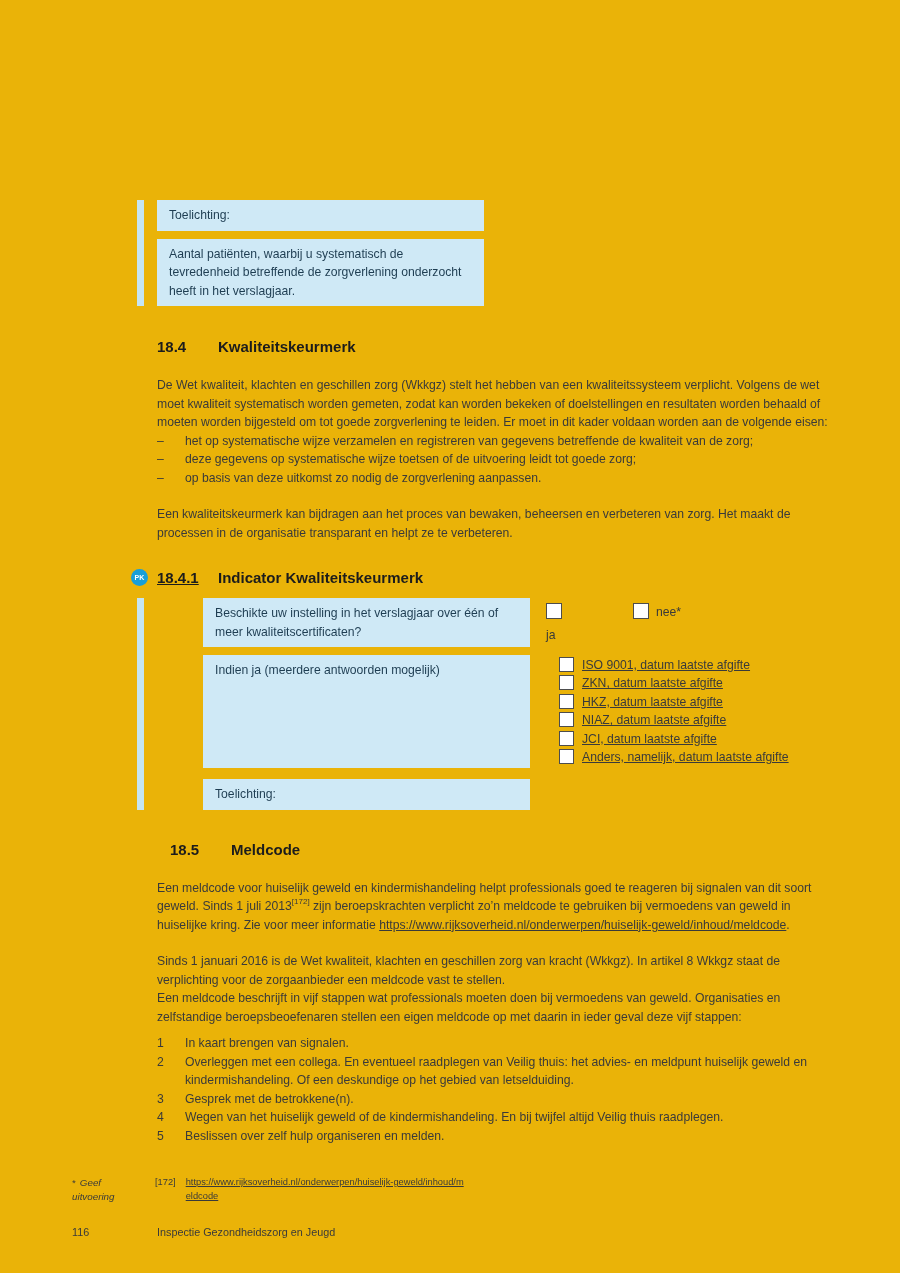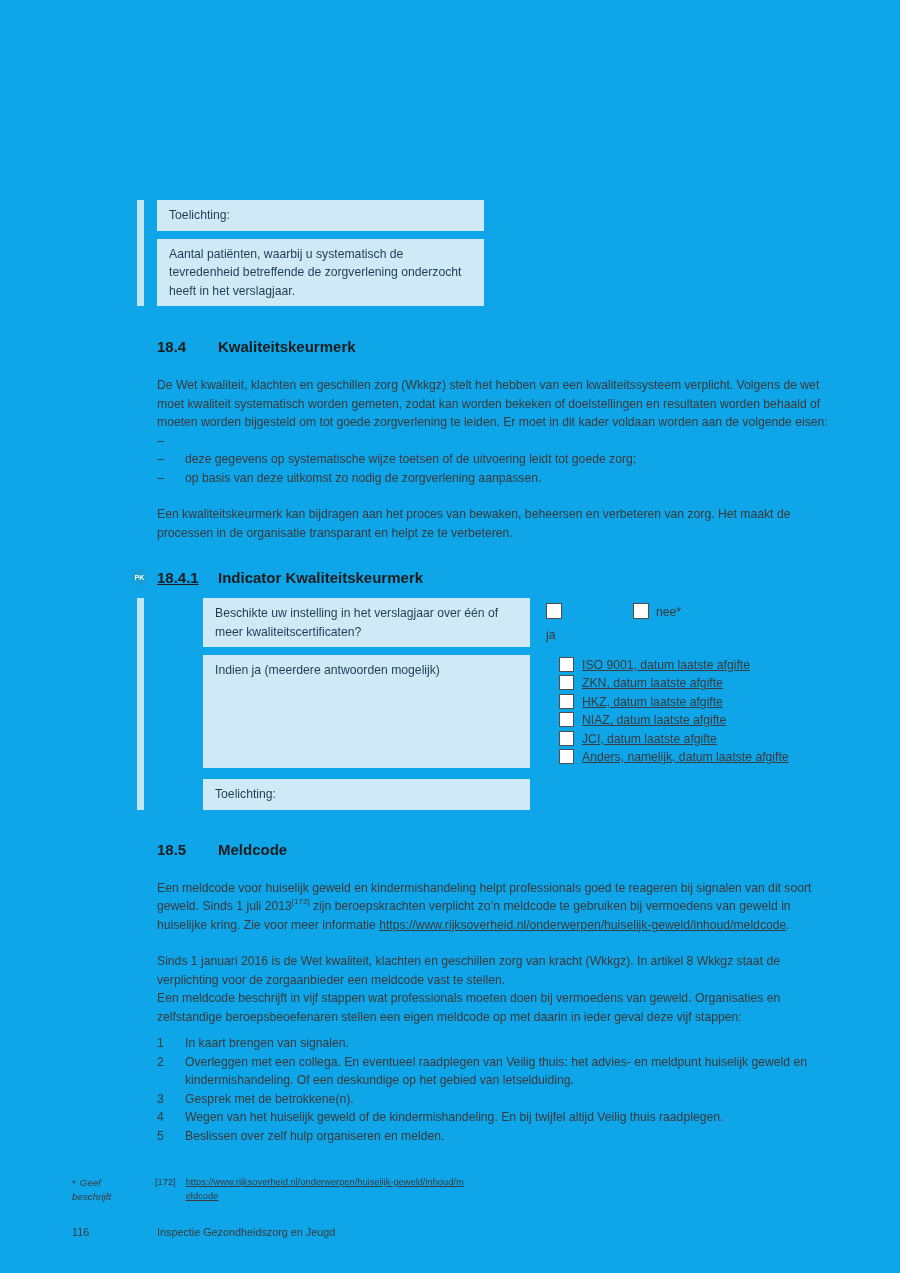--- a/index.html
+++ b/index.html
@@ -1,19 +1,19 @@
 <!DOCTYPE html>
 <html><head>
 <meta charset="utf-8">
 <style>
   html,body { margin:0; padding:0; background:#ffffff; }
   .page {
     position:relative;
     width:900px; height:1273px;
-    background:#0ea5e9;
+    background:#eab308;
     font-family:"Liberation Sans", sans-serif;
     color:#3a3a3a;
     overflow:hidden;
   }
   .main {
     position:absolute;
     left:157px; top:200px;
     width:684px;
     font-size:12.2px;
     line-height:18.5px;
@@ -136,20 +136,21 @@
       <span class="secnum">18.4</span>
       <span>Kwaliteitskeurmerk</span>
     </div>
 
     <p class="body">De Wet kwaliteit, klachten en geschillen zorg (Wkkgz) stelt het hebben van een kwaliteitssysteem verplicht. Volgens de wet moet kwaliteit systematisch worden gemeten, zodat kan worden bekeken of doelstellingen en resultaten worden behaald of moeten worden bijgesteld om tot goede zorgverlening te leiden. Er moet in dit kader voldaan worden aan de volgende eisen:</p>
 
     <div class="dash-list">
 
         <div class="dash-row">
           <span class="marker">–</span>
+          <span>het op systematische wijze verzamelen en registreren van gegevens betreffende de kwaliteit van de zorg;</span>
         </div>
 
         <div class="dash-row">
           <span class="marker">–</span>
           <span>deze gegevens op systematische wijze toetsen of de uitvoering leidt tot goede zorg;</span>
         </div>
 
         <div class="dash-row">
           <span class="marker">–</span>
           <span>op basis van deze uitkomst zo nodig de zorgverlening aanpassen.</span>
@@ -217,21 +218,21 @@
               <span class="label">Anders, namelijk, datum laatste afgifte</span>
             </div>
           </div>
       </div>
 
       <div style="height:11px;"></div>
 
       <div class="blue-box">Toelichting:</div>
     </div>
 
-    <div class="sec-heading" style="margin-top:27px;">
+    <div class="sec-heading" style="margin-top:27px;margin-left:13px;">
       <span class="secnum">18.5</span>
       <span>Meldcode</span>
     </div>
 
     <p class="body"><span>Een meldcode voor huiselijk geweld en kindermishandeling helpt professionals goed te reageren bij signalen van dit soort geweld. Sinds 1 juli 2013</span><sup class="fnref">[172]</sup><span> zijn beroepskrachten verplicht zo’n meldcode te gebruiken bij vermoedens van geweld in huiselijke kring. Zie voor meer informatie </span><a class="doclink">https://www.rijksoverheid.nl/onderwerpen/huiselijk-geweld/inhoud/meldcode</a><span>.</span></p>
 
     <p class="body tight" style="margin-bottom:8px;"><span>Sinds 1 januari 2016 is de Wet kwaliteit, klachten en geschillen zorg van kracht (Wkkgz). In artikel 8 Wkkgz staat de verplichting voor de zorgaanbieder een meldcode vast te stellen.</span><br>
     <span>Een meldcode beschrijft in vijf stappen wat professionals moeten doen bij vermoedens van geweld. Organisaties en zelfstandige beroepsbeoefenaren stellen een eigen meldcode op met daarin in ieder geval deze vijf stappen:</span></p>
 
     <div class="num-list">
@@ -258,21 +259,21 @@
 
         <div class="num-row">
           <span class="marker">5</span>
           <span>Beslissen over zelf hulp organiseren en melden.</span>
         </div>
       </div>
 
   </div>
 
   <div class="margin-note">
-    <span class="star">*</span><span class="note-text">Geef beschrijft</span>
+    <span class="star">*</span><span class="note-text">Geef uitvoering</span>
   </div>
 
   <div class="footnote">
     <span class="ref-num">[172]</span>
     <a class="ref-link">https://www.rijksoverheid.nl/onderwerpen/huiselijk-geweld/inhoud/meldcode</a>
   </div>
 
   <div class="page-footer-num">116</div>
   <div class="page-footer-org">Inspectie Gezondheidszorg en Jeugd</div>
 </div>

